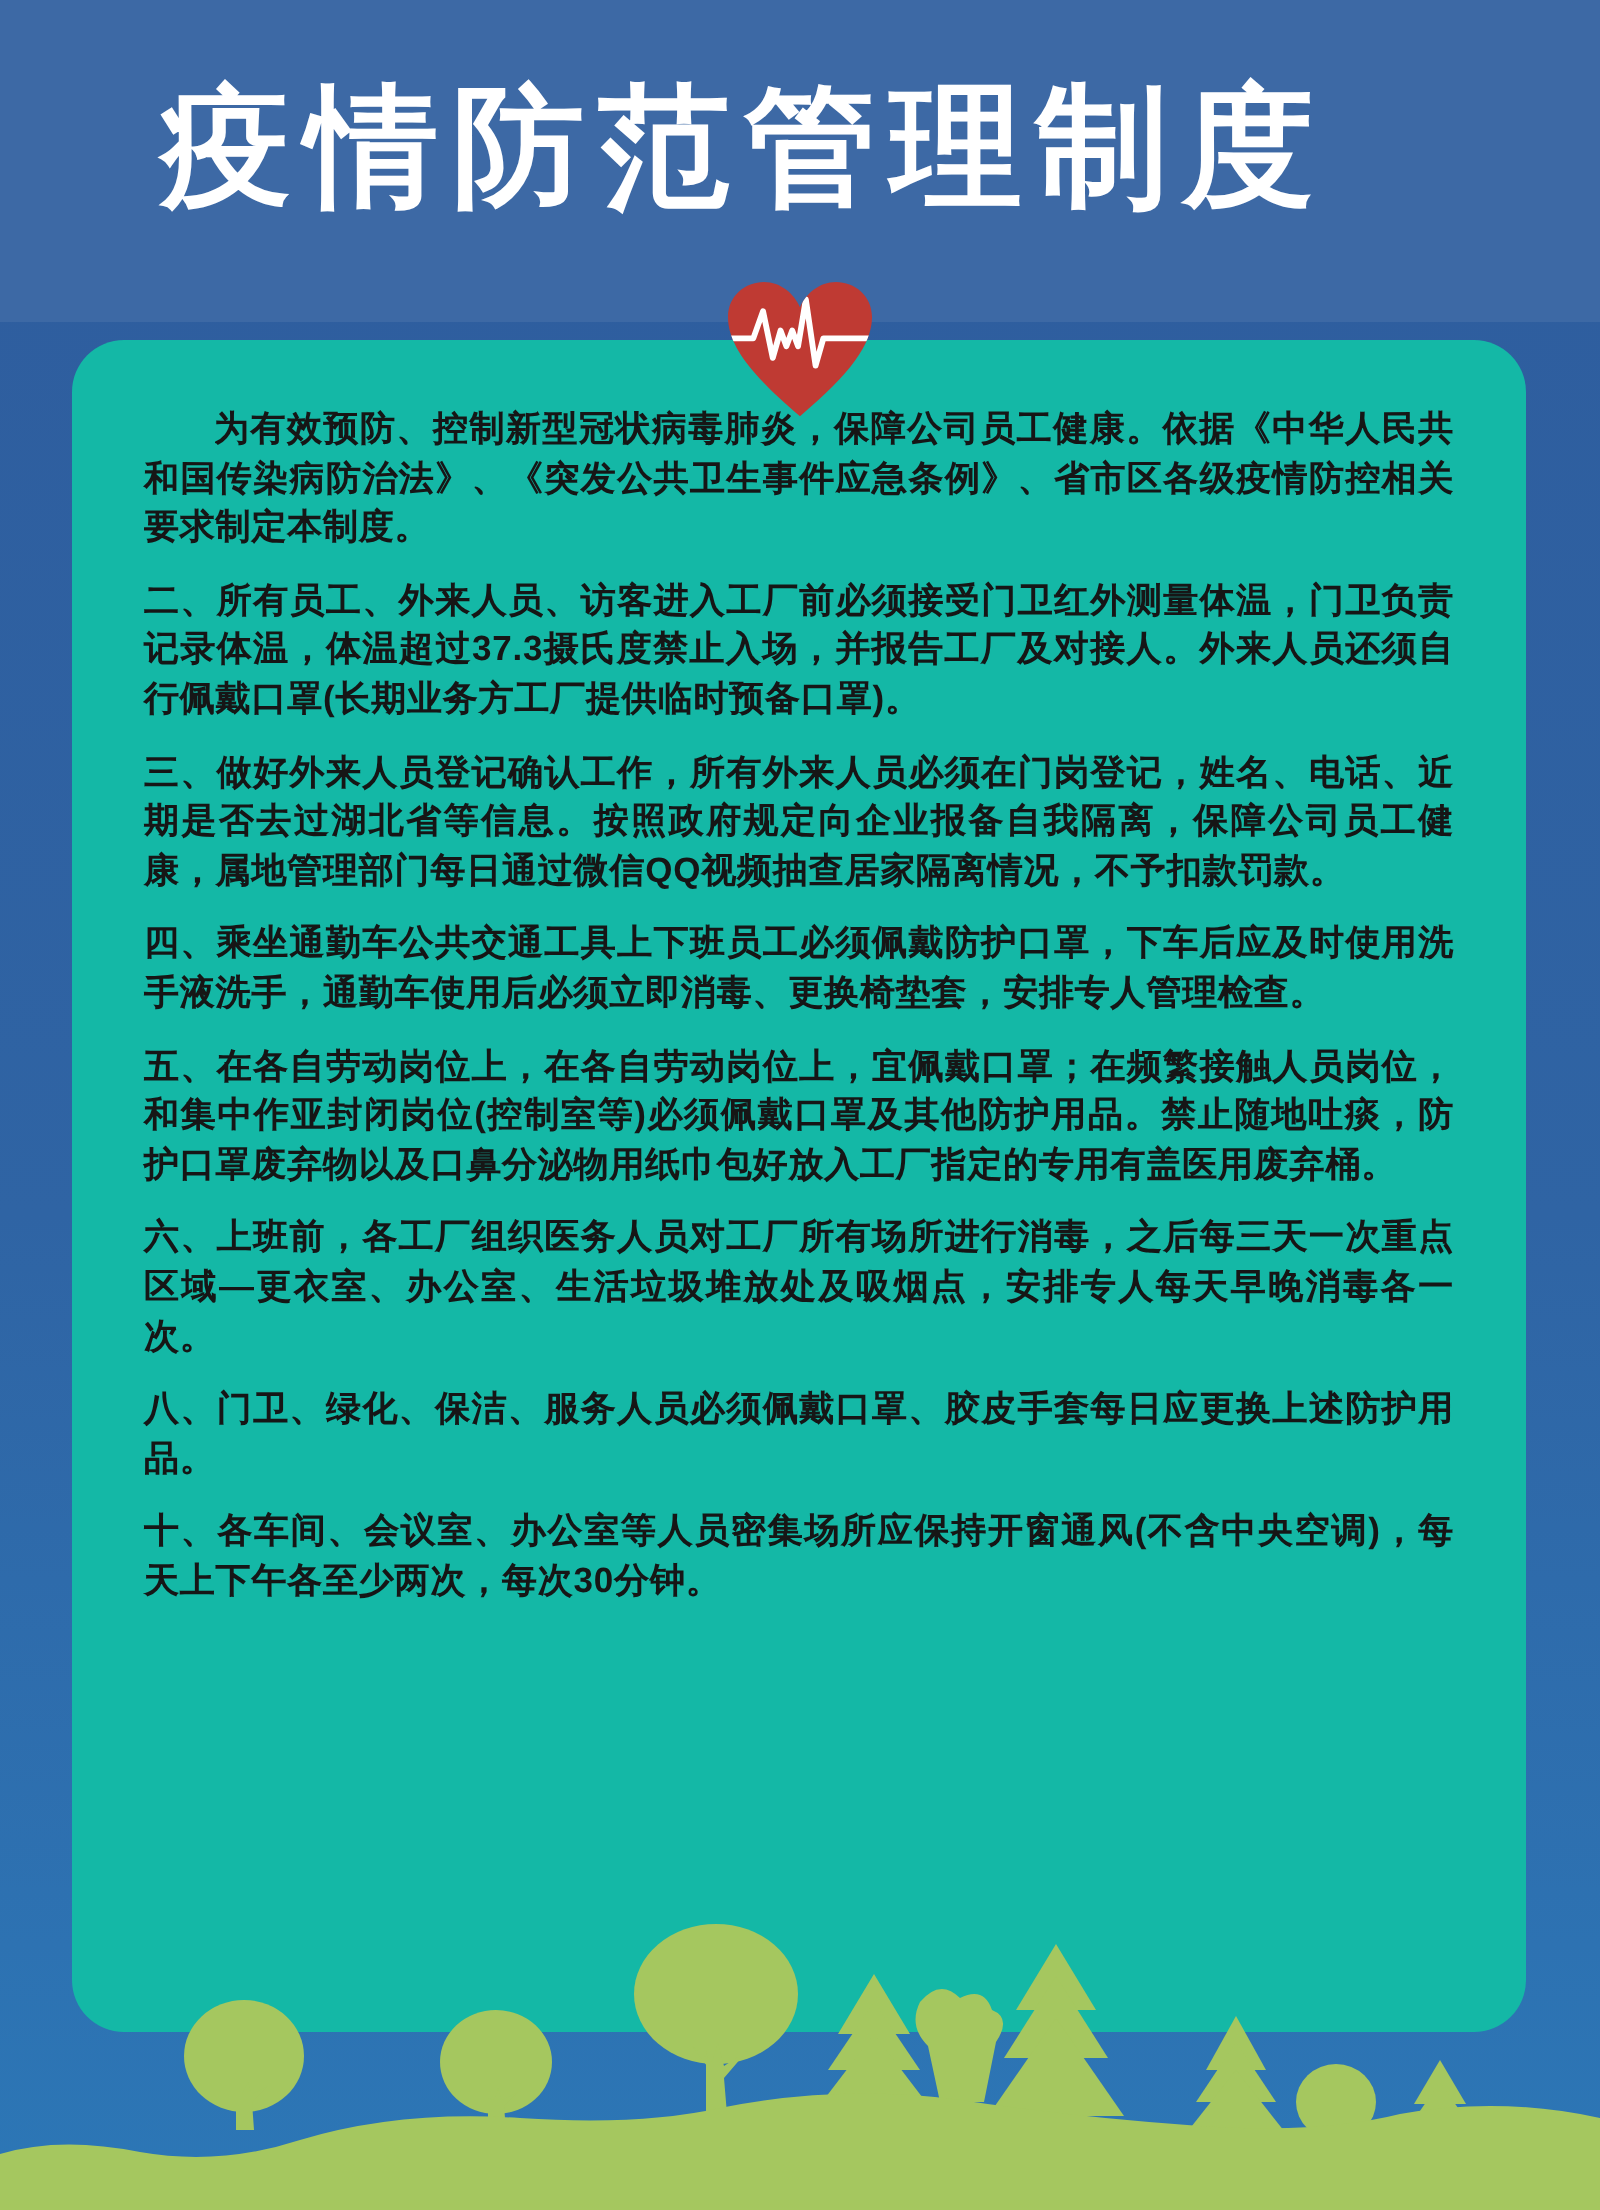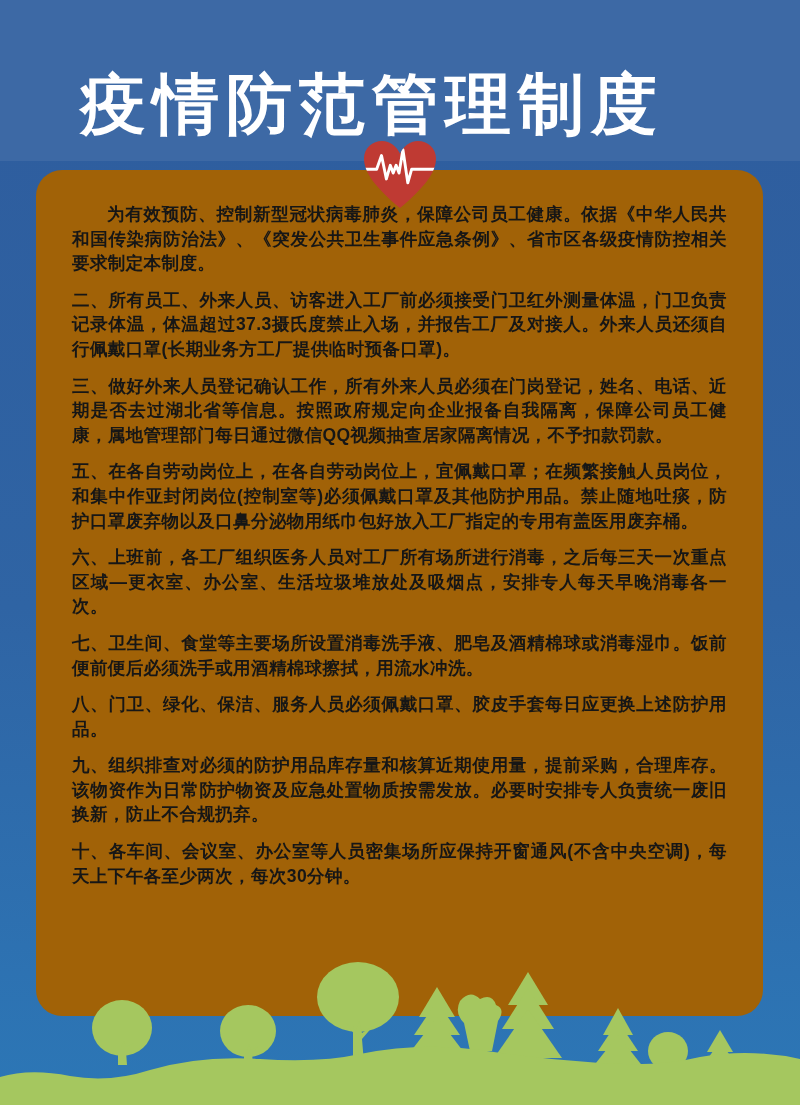--- a/index.html
+++ b/index.html
@@ -6,31 +6,31 @@
   body{
     width:800px;height:1105px;position:relative;overflow:hidden;
     background:linear-gradient(180deg,#2e5c9d 0%,#2f64a4 55%,#2d72b2 88%,#2c77b6 100%);
     font-family:"Liberation Sans","DejaVu Sans",sans-serif;
   }
   .header-band{
     position:absolute;top:0;left:0;width:800px;height:161px;
     background:#3d69a5;z-index:1;
   }
   .page-title{
-    position:absolute;top:60px;left:0;width:744px;text-align:center;
+    position:absolute;top:29px;left:0;width:744px;text-align:center;
     color:#ffffff;font-size:66px;font-weight:900;letter-spacing:7px;
     font-family:"Liberation Serif","DejaVu Serif",serif;
     margin:0;z-index:2;white-space:nowrap;
   }
   .heart-wrap{
     position:absolute;left:361px;top:140px;width:78px;height:72px;z-index:6;
   }
   .content-card{
     position:absolute;left:36px;top:170px;width:727px;height:846px;
-    background:#a16207;border-radius:26px;z-index:3;
+    background:#14b8a6;border-radius:26px;z-index:3;
     box-sizing:border-box;padding:32px 36px 0 36px;
   }
   .content-card p{
     margin:0 0 12px 0;
     font-size:17.5px;line-height:24.6px;color:#161616;
     font-weight:600;text-align:justify;letter-spacing:0.4px;
   }
   .intro{text-indent:2em;}
   .landscape{
     position:absolute;left:0;bottom:0;width:800px;height:150px;z-index:7;
@@ -51,25 +51,24 @@
     </defs>
     <path d="M40,70 C14,48 3,33 3,19 C3,8 12,1 21.5,1 C30,1 37,7 40,14 C43,7 50,1 58.5,1 C68,1 77,8 77,19 C77,33 66,48 40,70 Z" fill="#bf3a33"></path>
     <polyline points="0,30 16,30 21,16 26,40 30,26 33,34 36,26 39,34 43,10 48,44 52,30 80,30" fill="none" stroke="#ffffff" stroke-width="3" stroke-linejoin="round" stroke-linecap="round" clip-path="url(#heartClip)"></polyline>
   </svg>
 </div>
 
 <div class="content-card">
   <p class="intro">为有效预防、控制新型冠状病毒肺炎，保障公司员工健康。依据《中华人民共和国传染病防治法》、《突发公共卫生事件应急条例》、省市区各级疫情防控相关要求制定本制度。</p>
   <p>二、所有员工、外来人员、访客进入工厂前必须接受门卫红外测量体温，门卫负责记录体温，体温超过37.3摄氏度禁止入场，并报告工厂及对接人。外来人员还须自行佩戴口罩(长期业务方工厂提供临时预备口罩)。</p>
   <p>三、做好外来人员登记确认工作，所有外来人员必须在门岗登记，姓名、电话、近期是否去过湖北省等信息。按照政府规定向企业报备自我隔离，保障公司员工健康，属地管理部门每日通过微信QQ视频抽查居家隔离情况，不予扣款罚款。</p>
+  <p>四、乘坐通勤车公共交通工具上下班员工必须佩戴防护口罩，下车后应及时使用洗手液洗手，通勤车使用后必须立即消毒、更换椅垫套，安排专人管理检查。</p>
   <p>五、在各自劳动岗位上，在各自劳动岗位上，宜佩戴口罩；在频繁接触人员岗位，和集中作亚封闭岗位(控制室等)必须佩戴口罩及其他防护用品。禁止随地吐痰，防护口罩废弃物以及口鼻分泌物用纸巾包好放入工厂指定的专用有盖医用废弃桶。</p>
   <p>六、上班前，各工厂组织医务人员对工厂所有场所进行消毒，之后每三天一次重点区域—更衣室、办公室、生活垃圾堆放处及吸烟点，安排专人每天早晚消毒各一次。</p>
-  <p>七、卫生间、食堂等主要场所设置消毒洗手液、肥皂及酒精棉球或消毒湿巾。饭前便前便后必须洗手或用酒精棉球擦拭，用流水冲洗。</p>
   <p>八、门卫、绿化、保洁、服务人员必须佩戴口罩、胶皮手套每日应更换上述防护用品。</p>
-  <p>九、组织排查对必须的防护用品库存量和核算近期使用量，提前采购，合理库存。该物资作为日常防护物资及应急处置物质按需发放。必要时安排专人负责统一废旧换新，防止不合规扔弃。</p>
   <p>十、各车间、会议室、办公室等人员密集场所应保持开窗通风(不含中央空调)，每天上下午各至少两次，每次30分钟。</p>
 </div>
 
 <div class="landscape">
   <svg width="800" height="150" viewBox="0 0 800 150">
     <g fill="#a5c75f">
 
       <ellipse cx="122" cy="73" rx="30" ry="28"></ellipse>
       <path d="M118,92 L118,110 L127,110 L126,96 L134,88 L126,92 L124,86 L121,92 Z"></path>
 

